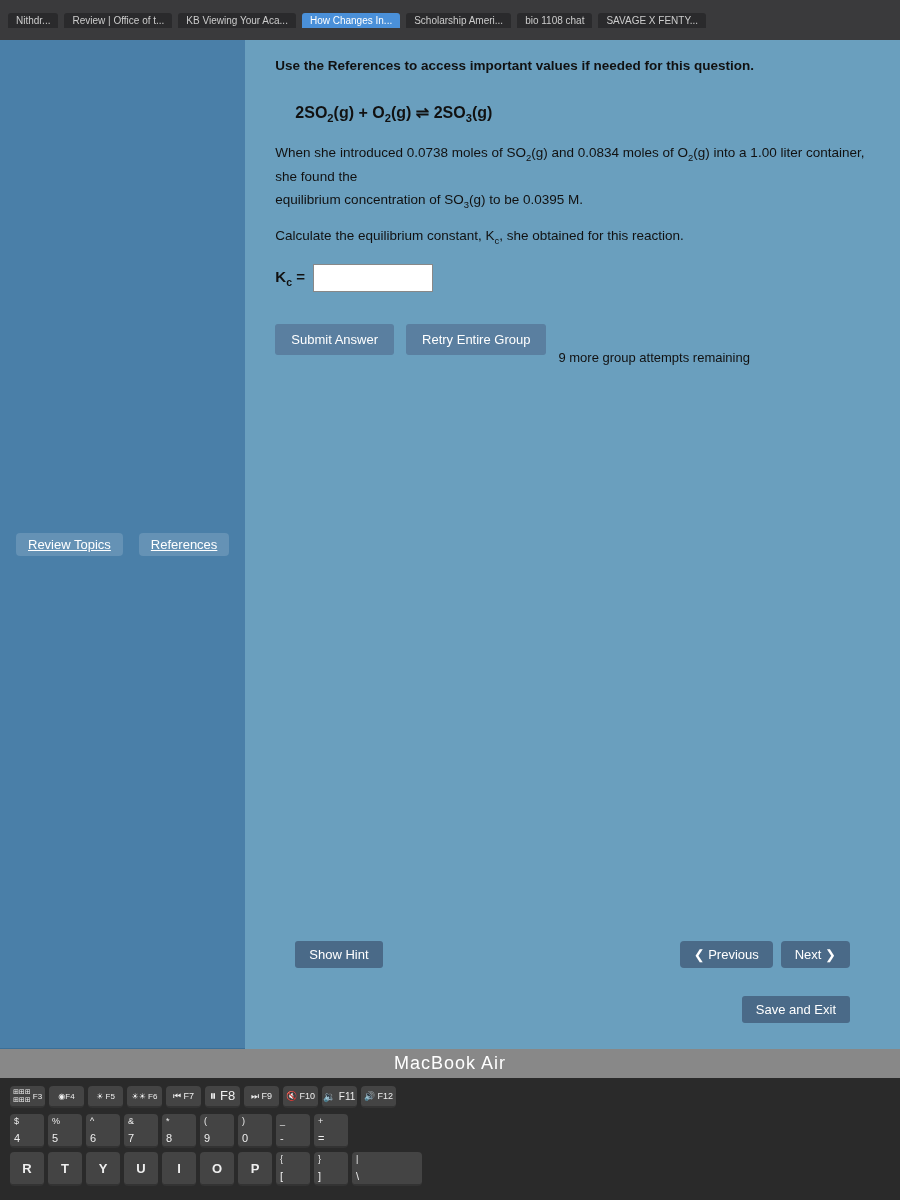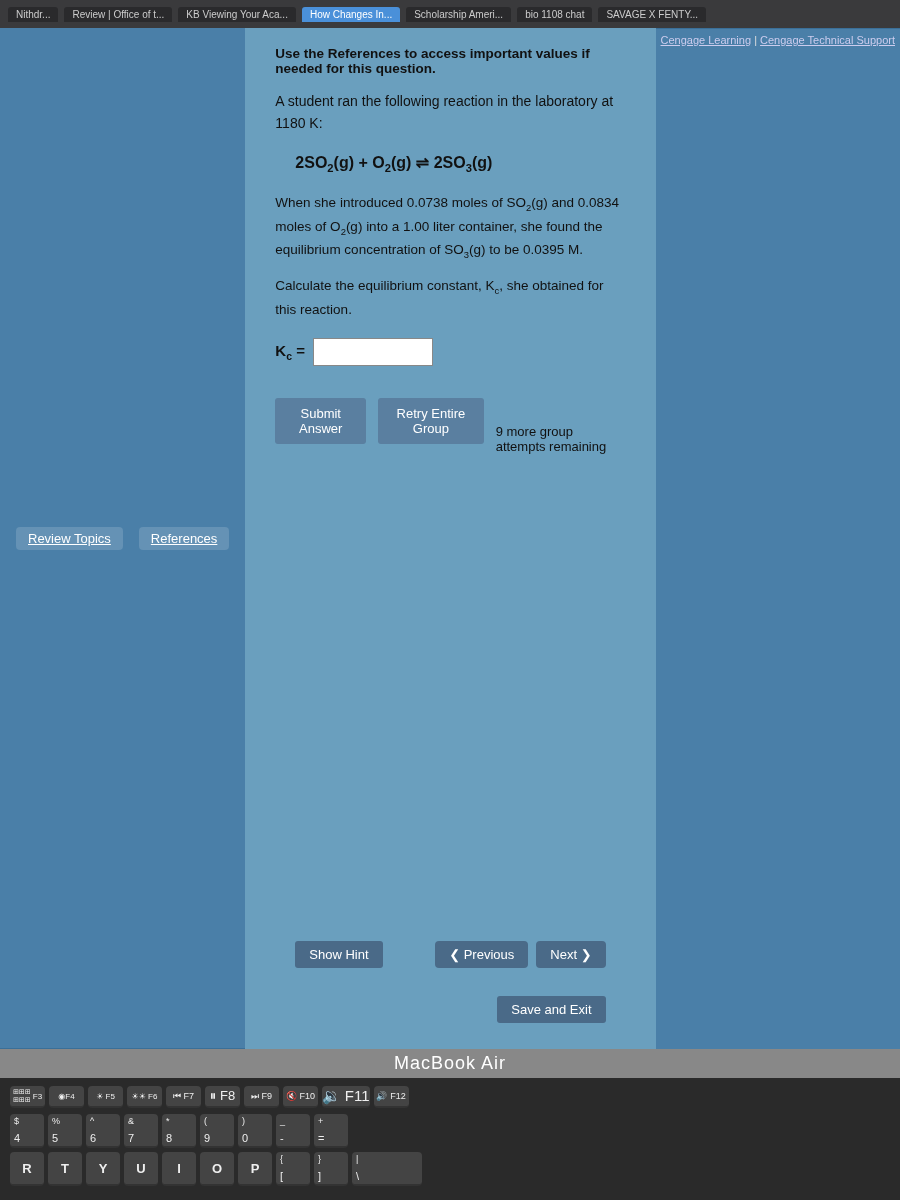--- a/index.html
+++ b/index.html
@@ -9,21 +9,21 @@
       overflow: hidden;
       font-family: Arial, sans-serif;
       background: #1a1a1a;
       display: flex;
       flex-direction: column;
     }
 
     
     .browser-bar {
       background: #3a3a3c;
-      height: 28px;
+      height: 40px;
       display: flex;
       align-items: center;
       padding: 0 8px;
       gap: 6px;
       flex-shrink: 0;
     }
     .browser-tab {
       font-size: 10px;
       color: #ccc;
       background: #2a2a2c;
@@ -89,21 +89,21 @@
     .question-text {
       font-size: 14px;
       color: #111;
       line-height: 1.6;
     }
 
     .reaction-equation {
       font-size: 16px;
       font-weight: bold;
       color: #111;
-      margin: 6px 0 6px 20px;
+      margin: 16px 0 6px 20px;
     }
 
     .problem-text {
       font-size: 13.5px;
       color: #111;
       line-height: 1.7;
     }
 
     .kc-row {
       display: flex;
@@ -316,21 +316,20 @@
 
   <div class="cengage-header">
     <div class="header-tab">Review Topics</div>
     <div class="header-tab">References</div>
   </div>
 
   <div class="question-area">
 
     <div class="references-note">Use the References to access important values if needed for this question.</div>
 
-    <div class="question-text">A student ran the following reaction in the laboratory at 1180 K:</div>
 
     <div class="reaction-equation">
       2SO<sub>2</sub>(g) + O<sub>2</sub>(g) ⇌ 2SO<sub>3</sub>(g)
     </div>
 
     <div class="problem-text">
       When she introduced 0.0738 moles of SO<sub>2</sub>(g) and 0.0834 moles of O<sub>2</sub>(g) into a 1.00 liter container, she found the<br>
       equilibrium concentration of SO<sub>3</sub>(g) to be 0.0395 M.
     </div>
 
@@ -364,46 +363,41 @@
         </button>
       </div>
     </div>
 
     <div class="save-exit-row">
       <button class="btn-save-exit">Save and Exit</button>
     </div>
 
   </div>
 
-  <div class="cengage-footer">
-    <span style="cursor:pointer;text-decoration:underline;color:#cce;">Cengage Learning</span>
-    <span>|</span>
-    <span style="cursor:pointer;text-decoration:underline;color:#cce;">Cengage Technical Support</span>
-  </div>
 
 </div>
 
 <div class="macbook-label">MacBook Air</div>
 
 <div class="keyboard">
 
   <div class="fn-row">
     <div class="key fn-key wide">
       <span style="font-size:7px;">⊞⊞⊞<br>⊞⊞⊞</span>&nbsp;F3
     </div>
     <div class="key fn-key wide">
       <span style="font-size:8px;">◉</span> F4
     </div>
     <div class="key fn-key wide" style="font-size:8px;">☀ F5</div>
     <div class="key fn-key wide" style="font-size:8px;">☀☀ F6</div>
     <div class="key fn-key wide" style="font-size:9px;">⏮ F7</div>
     <div class="key fn-key wide" style="font-size:13px;">⏸ F8</div>
     <div class="key fn-key wide" style="font-size:9px;">⏭ F9</div>
     <div class="key fn-key wide" style="font-size:9px;">🔇 F10</div>
-    <div class="key fn-key wide" style="font-size:15px;text-align:center;">🔉 F11</div>
+    <div class="key fn-key wide" style="font-size:10px;text-align:center;">🔉 F11</div>
     <div class="key fn-key wide" style="font-size:9px;">🔊 F12</div>
   </div>
 
   <div class="main-row">
     <div class="key normal">
       <span class="top-char">$</span>
       <span class="bottom-char">4</span>
     </div>
     <div class="key normal">
       <span class="top-char">%</span>

